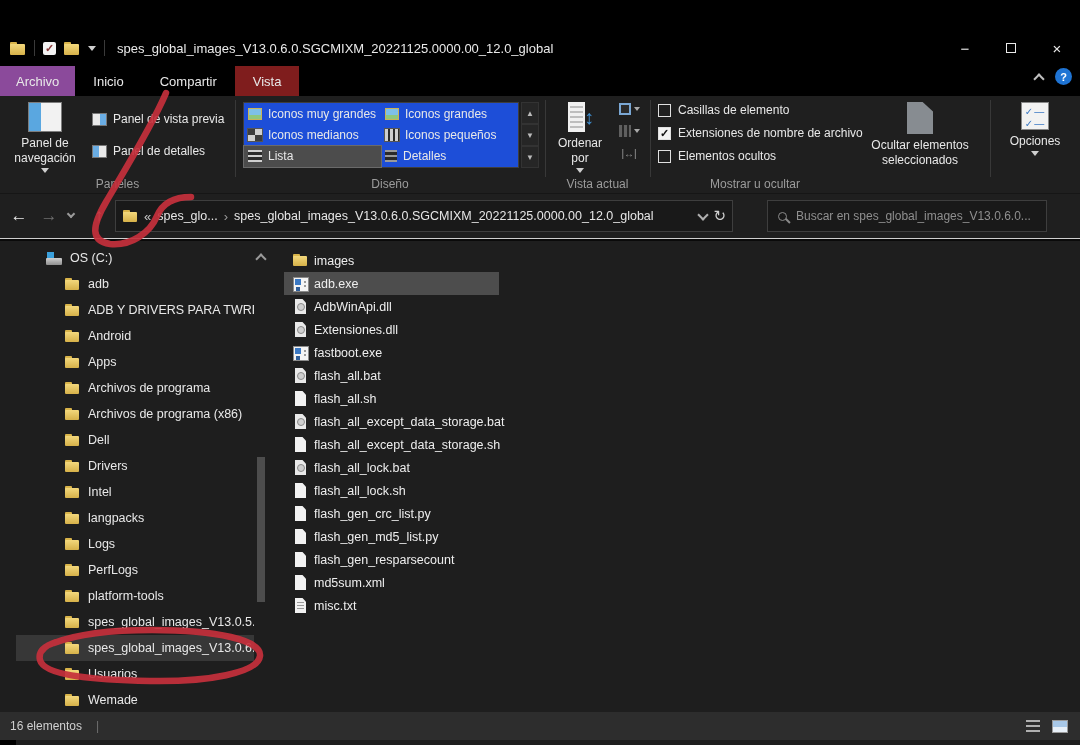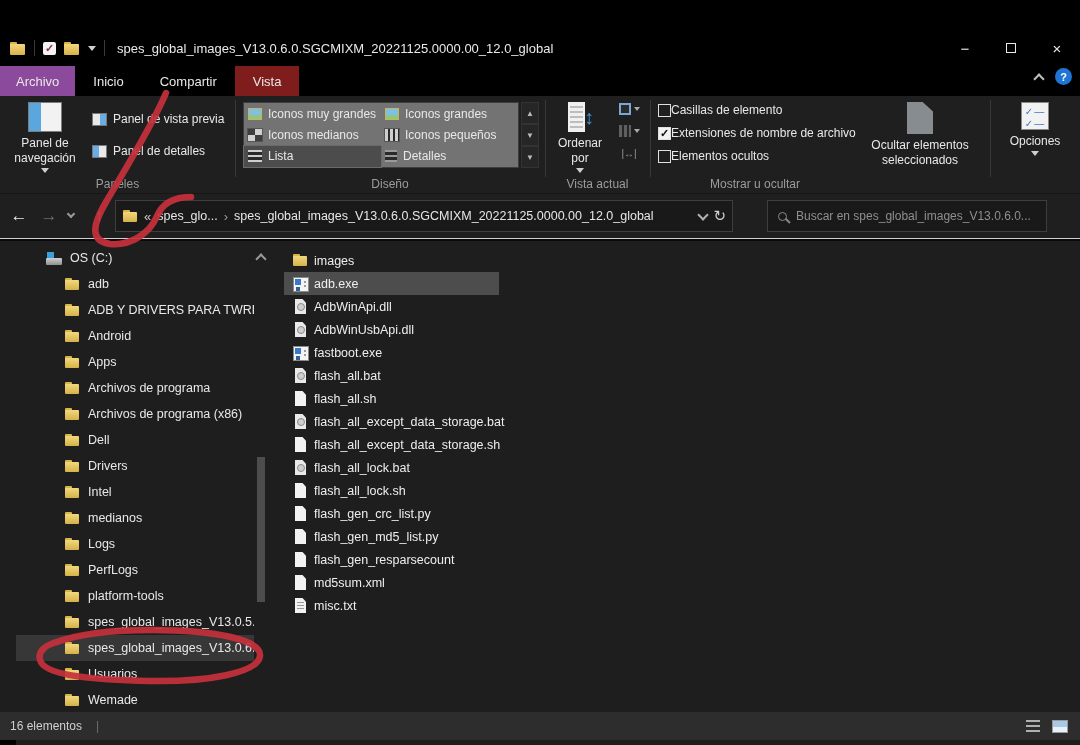--- a/index.html
+++ b/index.html
@@ -45,21 +45,21 @@
   .bigbtn { position:absolute; display:flex; flex-direction:column; align-items:center; text-align:center; }
   .bigbtn .rlabel { line-height:1.25; margin-top:4px; }
 
   .navpane-icon { width:34px; height:30px; border:1px solid #7d7d7d;
                   background:linear-gradient(90deg,#5aa7e0 0 38%, #f2f2f2 38%); }
   .smallbtn { position:absolute; display:flex; align-items:center; gap:6px; }
   .pane-ico { width:15px; height:13px; border:1px solid #777; }
   .pane-prev { background:linear-gradient(90deg,#e9e9e9 0 55%, #6aade4 55%); }
   .pane-det  { background:linear-gradient(90deg,#6aade4 0 45%, #e9e9e9 45%); }
 
-  #design-box { position:absolute; left:243px; top:6px; width:276px; height:66px; background:#737373; border:1px solid #3e3e3e;
+  #design-box { position:absolute; left:243px; top:6px; width:276px; height:66px; background:#1d4ed8; border:1px solid #3e3e3e;
                 display:flex; }
   .design-col { width:137px; display:flex; flex-direction:column; }
   .view-opt { height:22px; display:flex; align-items:center; gap:6px; padding-left:4px; font-size:12px; color:#e8e8e8;
               white-space:nowrap; overflow:hidden; }
   .view-opt.sel { background:#4c4c4c; outline:1px solid #6a6a6a; }
   .vi { width:14px; height:12px; flex:none; }
   .vi-xl, .vi-lg { border:1px solid #c9b45a; background:linear-gradient(#7ec0e8 55%, #8fc77e 55%); }
   .vi-md { background:conic-gradient(#d0d0d0 0 25%, #3d3d3d 0 50%, #d0d0d0 0 75%, #3d3d3d 0); outline:1px solid #555; }
   .vi-sm { background:repeating-linear-gradient(90deg,#cfcfcf 0 3px,#2a2a2a 3px 5px); outline:1px solid #555; }
   .vi-list { background:repeating-linear-gradient(#cfcfcf 0 2px,#2a2a2a 2px 5px); }
@@ -74,21 +74,21 @@
                       background:repeating-linear-gradient(#bdbdbd 0 2px,#f0f0f0 2px 5px); }
   .sort-arrow { position:absolute; right:-2px; top:0; color:#3f8ccc; font-size:20px; line-height:30px; }
   .mini-col { position:absolute; left:612px; top:4px; width:34px; display:flex; flex-direction:column; gap:4px; }
   .mini { display:flex; align-items:center; gap:3px; height:18px; justify-content:center; }
   .mini-sq { width:12px; height:12px; border:2px solid #7aa7d4; background:#2a2a2a; }
   .mini-cols { width:12px; height:12px; background:repeating-linear-gradient(90deg,#8a8a8a 0 3px,#2a2a2a 3px 5px); opacity:.6; }
   .mini-size { color:#999; font-size:10px; }
   .tiny-caret { width:0;height:0;border-left:3px solid transparent;border-right:3px solid transparent;border-top:4px solid #aaa; }
 
   #cb-rows { position:absolute; left:658px; top:6px; display:flex; flex-direction:column; gap:7px; }
-  .cb-row { display:flex; align-items:center; height:16px; }
+  .cb-row { display:flex; align-items:center; gap:7px; height:16px; }
   .cbox { width:13px; height:13px; border:1px solid #e0e0e0; background:transparent; color:#111;
           font-size:11px; font-weight:bold; display:flex; align-items:center; justify-content:center; line-height:1; }
   .cbox.checked { background:#f2f2f2; }
   .cb-label { font-size:12px; color:#e8e8e8; white-space:nowrap; }
 
   .hide-icon { width:26px; height:32px; background:#9aa0a6; opacity:.85;
                clip-path:polygon(0 0, 60% 0, 100% 30%, 100% 100%, 0 100%); }
   .opt-icon { width:28px; height:28px; background:#f2f2f2; border:1px solid #888; color:#3b79c4;
               font-size:10px; line-height:1.2; padding:3px 2px; letter-spacing:1px; }
 
@@ -369,21 +369,21 @@
             <div class="side-row side-folder">
               <span class="fi fi-folder"></span>
               <span>Drivers</span>
             </div>
             <div class="side-row side-folder">
               <span class="fi fi-folder"></span>
               <span>Intel</span>
             </div>
             <div class="side-row side-folder">
               <span class="fi fi-folder"></span>
-              <span>medianos</span>
+              <span>langpacks</span>
             </div>
             <div class="side-row side-folder">
               <span class="fi fi-folder"></span>
               <span>Logs</span>
             </div>
             <div class="side-row side-folder">
               <span class="fi fi-folder"></span>
               <span>PerfLogs</span>
             </div>
             <div class="side-row side-folder">
@@ -422,21 +422,21 @@
             <div class="file-row file-sel">
               <span class="fi fi-exe"></span>
               <span>adb.exe</span>
             </div>
             <div class="file-row">
               <span class="fi fi-dll"></span>
               <span>AdbWinApi.dll</span>
             </div>
             <div class="file-row">
               <span class="fi fi-dll"></span>
-              <span>AdbWinUsbApi.dll</span>
+              <span>Extensiones.dll</span>
             </div>
             <div class="file-row">
               <span class="fi fi-exe"></span>
               <span>fastboot.exe</span>
             </div>
             <div class="file-row">
               <span class="fi fi-bat"></span>
               <span>flash_all.bat</span>
             </div>
             <div class="file-row">

